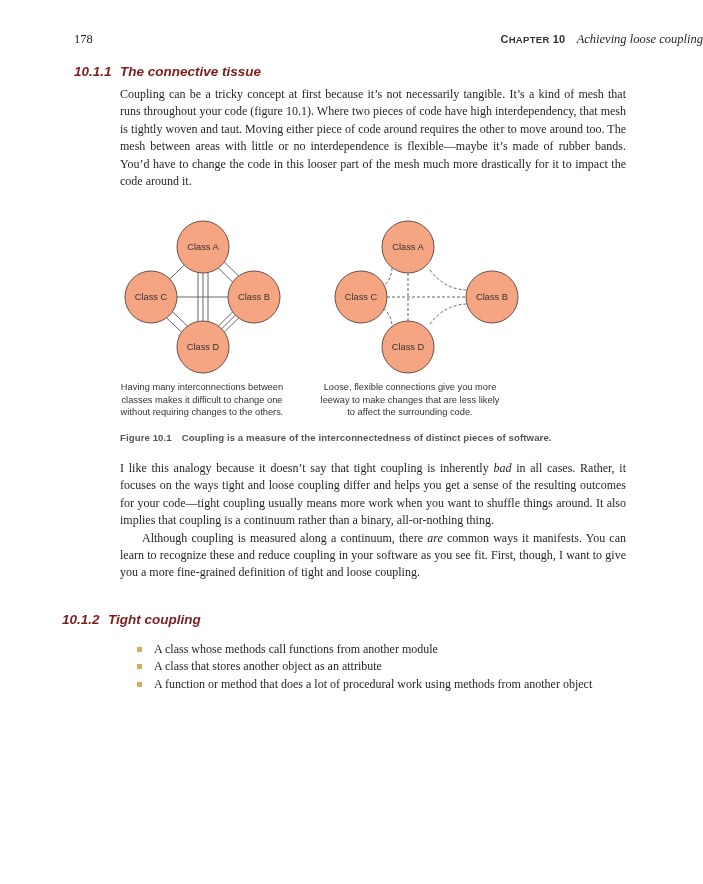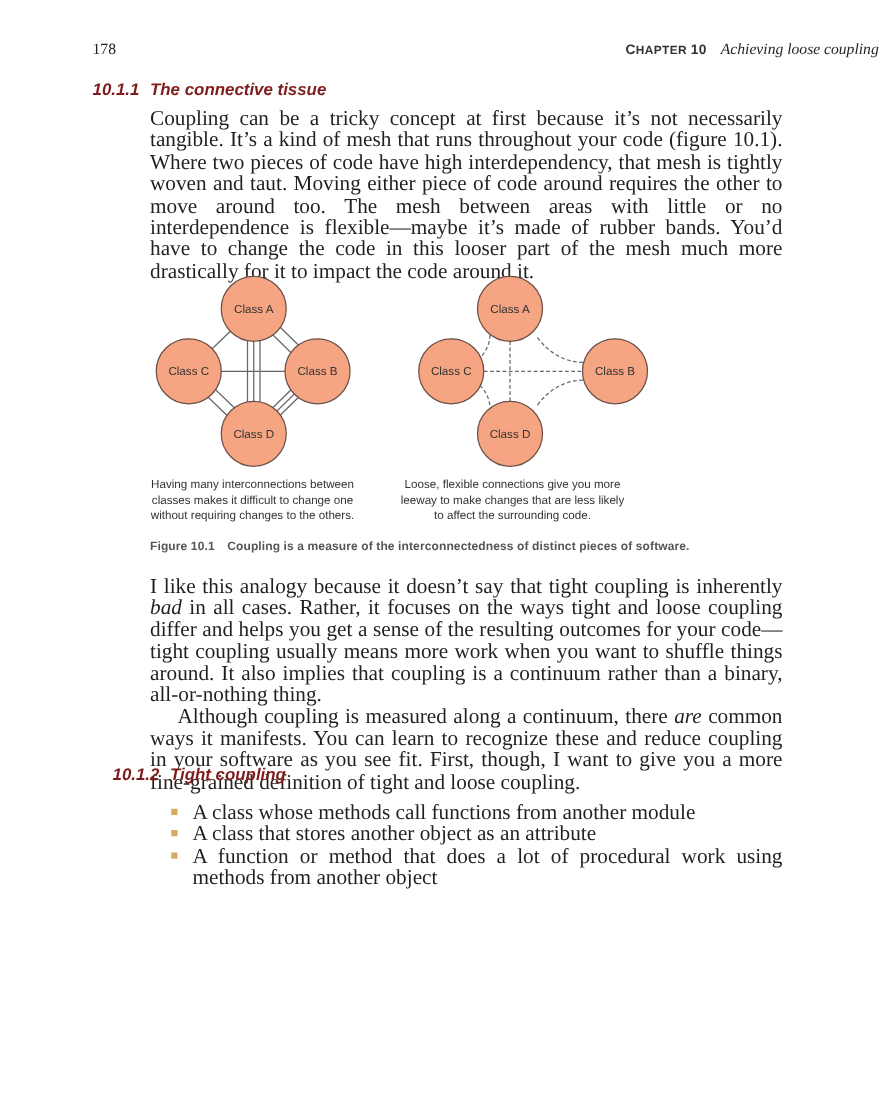--- a/index.html
+++ b/index.html
@@ -7,21 +7,21 @@
          font-family: "Liberation Serif", "DejaVu Serif", serif; color: #231f20; }
   .abs { position: absolute; }
   .page-num { left: 74px; top: 32px; font-size: 12.5px; }
   .running-head { left: 0; width: 703px; top: 32px; text-align: right; font-size: 12.5px; padding-left: 70px; box-sizing: border-box; }
   .running-head .chap { font-family: "Liberation Sans", "DejaVu Sans", sans-serif; font-weight: bold; font-size: 9.5px; letter-spacing: 0.3px; color: #333; }
   .running-head .chap-big { font-size: 11px; }
   .running-head .title { font-style: italic; margin-left: 8px; }
   .sec-head { font-family: "Liberation Sans", "DejaVu Sans", sans-serif; font-weight: bold; font-style: italic;
               color: #7f1d1d; font-size: 13.5px; }
   .sec-head .num { display: inline-block; width: 46px; }
-  .body-text { left: 120px; width: 506px; font-size: 17px; line-height: 17.4px; text-align: justify; }
+  .body-text { left: 120px; width: 506px; font-size: 12px; line-height: 17.4px; text-align: justify; }
   .body-text p { margin: 0; }
   .indent { text-indent: 22px; }
   .caption-text { font-family: "Liberation Sans", "DejaVu Sans", sans-serif; font-size: 9.3px; line-height: 12.6px; color: #333; text-align: center; }
   .fig-caption { left: 120px; top: 432px; font-family: "Liberation Sans", "DejaVu Sans", sans-serif; font-weight: bold; font-size: 9.6px; color: #555; letter-spacing: 0.1px; }
   .fig-caption .label { margin-right: 10px; }
   ul.bullets { list-style: none; margin: 0; padding: 0; }
   ul.bullets li { position: relative; padding-left: 22px; margin: 0; }
   ul.bullets li .sq { position: absolute; left: 5px; top: 6px; width: 5px; height: 5px; background: #d6ac62; }
   svg text { font-family: "Liberation Sans", "DejaVu Sans", sans-serif; font-size: 9.3px; fill: #333; }
 </style>
@@ -109,21 +109,21 @@
 
 <div class="abs fig-caption">
   <span class="label">Figure 10.1</span><span>Coupling is a measure of the interconnectedness of distinct pieces of software.</span>
 </div>
 
 <div class="abs body-text" style="top:460px;">
   <p><span>I like this analogy because it doesn’t say that tight coupling is inherently </span><i>bad</i><span> in all cases. Rather, it focuses on the ways tight and loose coupling differ and helps you get a sense of the resulting outcomes for your code—tight coupling usually means more work when you want to shuffle things around. It also implies that coupling is a continuum rather than a binary, all-or-nothing thing.</span></p>
   <p class="indent"><span>Although coupling is measured along a continuum, there </span><i>are</i><span> common ways it manifests. You can learn to recognize these and reduce coupling in your software as you see fit. First, though, I want to give you a more fine-grained definition of tight and loose coupling.</span></p>
 </div>
 
-<div class="abs sec-head" style="left:90px; top:612px;">
+<div class="abs sec-head" style="left:62px; top:612px;">
   <span class="num">10.1.2</span><span>Tight coupling</span>
 </div>
 <div class="abs body-text" style="top:633px;">
   <ul class="bullets" style="margin-top:8px; margin-left:12px;">
     <li><span class="sq"></span><span>A class whose methods call functions from another module</span></li>
     <li><span class="sq"></span><span>A class that stores another object as an attribute</span></li>
     <li><span class="sq"></span><span>A function or method that does a lot of procedural work using methods from another object</span></li>
   </ul>
 </div>
 

